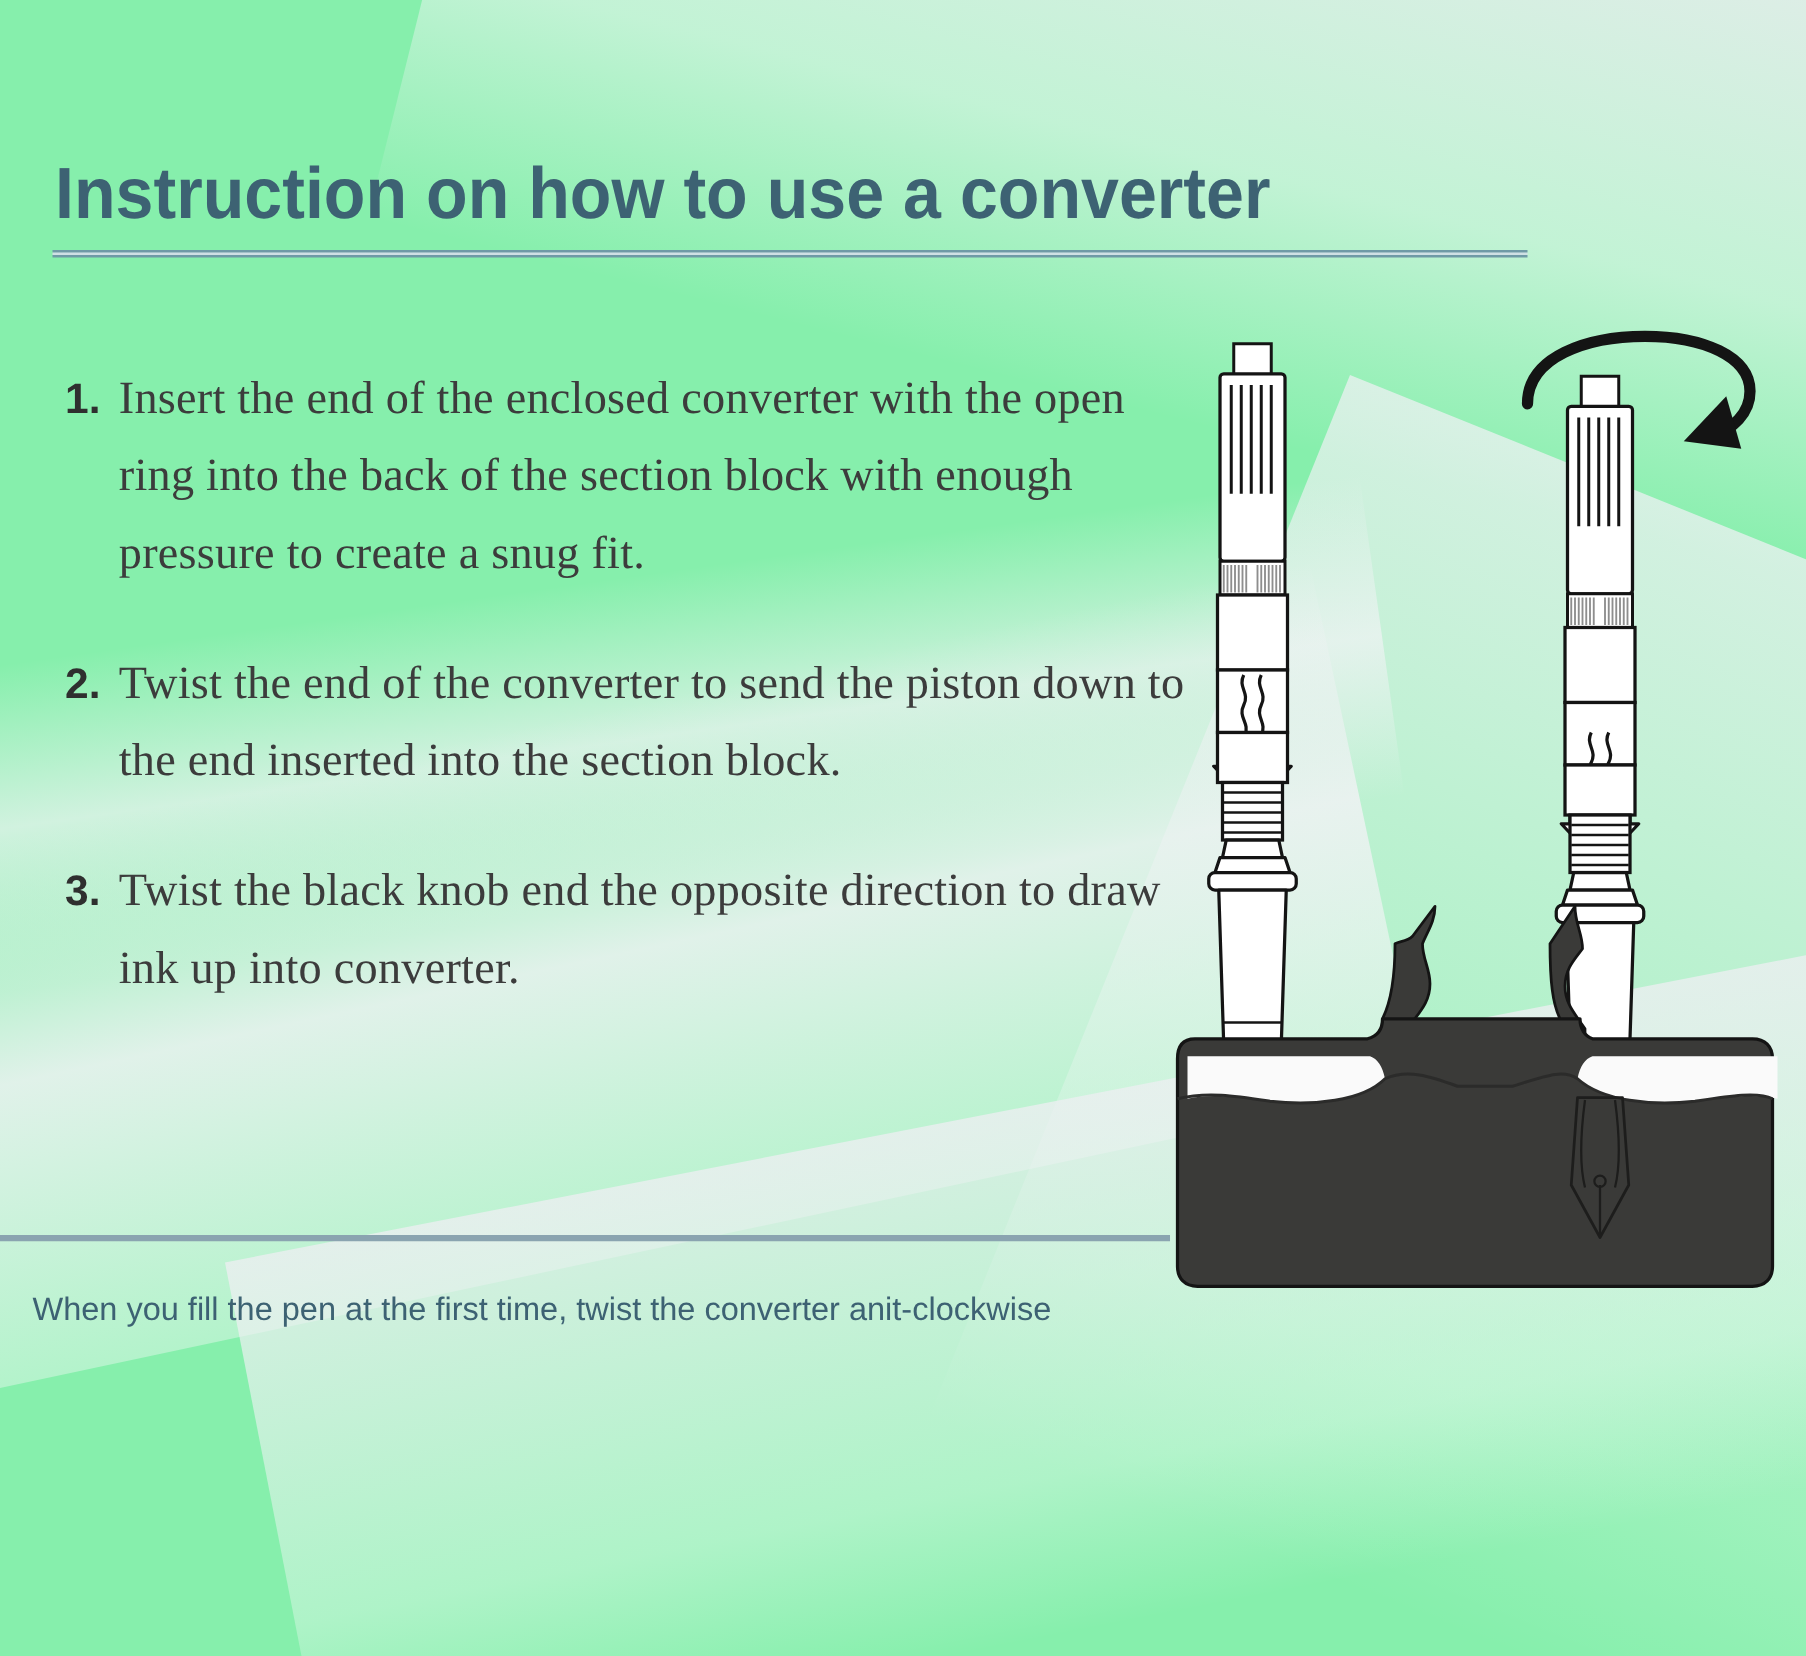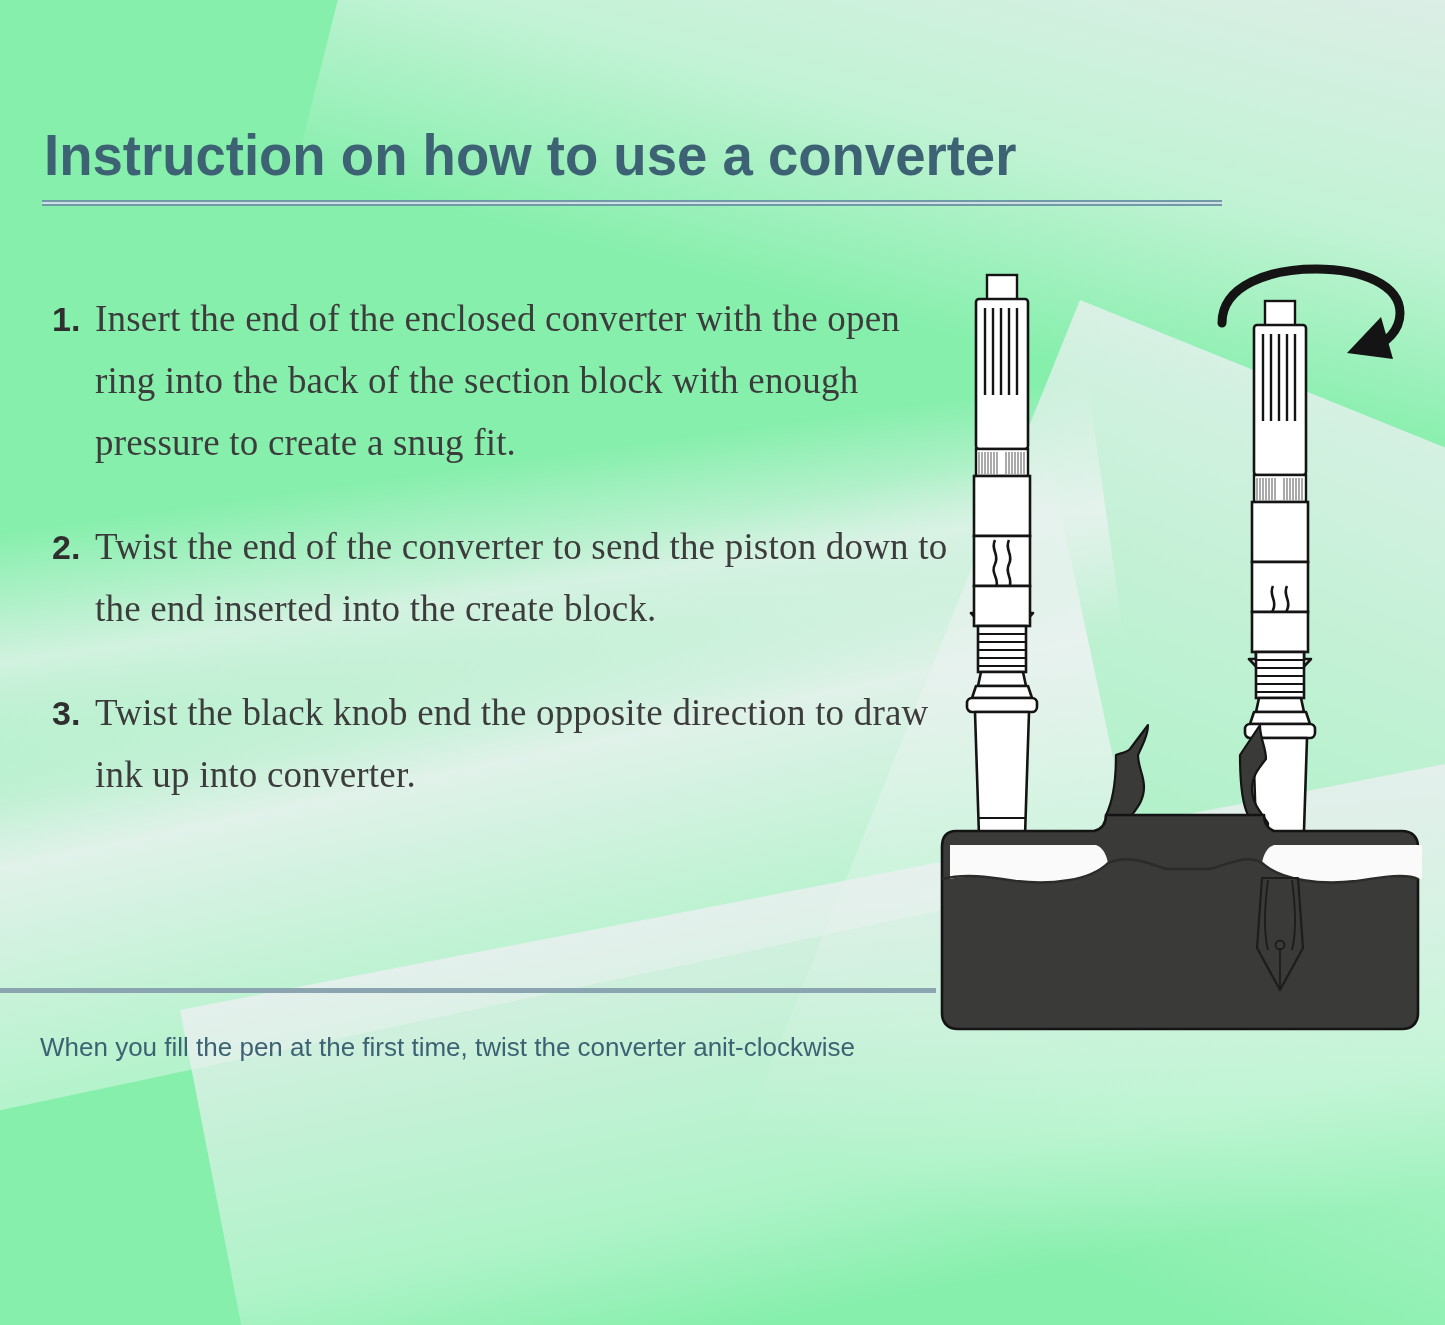--- a/index.html
+++ b/index.html
@@ -126,21 +126,21 @@
   .footer-rule {
     position: absolute;
     left: 0;
     top: 988px;
     width: 936px;
     height: 5px;
     background: #8aa4b0;
   }
   .footer-note {
     position: absolute;
-    left: 40px;
+    left: 26px;
     top: 1024px;
     width: 980px;
     font-size: 26px;
     line-height: 47px;
     color: #3d6273;
     font-family: "Liberation Sans Narrow", "Liberation Sans", sans-serif;
   }
   .footer-note span { display: block; }
 
   
@@ -169,21 +169,21 @@
   <div class="title">Instruction on how to use a converter</div>
   <div class="title-rule"></div>
 
   <div class="steps">
     <div class="step">
       <span class="step-num">1.</span>
       <p class="step-text">Insert the end of the enclosed converter with the open ring into the back of the section block with enough pressure to create a snug fit.</p>
     </div>
     <div class="step step-2">
       <span class="step-num">2.</span>
-      <p class="step-text">Twist the end of the converter to send the piston down to the end inserted into the create block.</p>
+      <p class="step-text">Twist the end of the converter to send the piston down to the end inserted into the section block.</p>
     </div>
     <div class="step step-3">
       <span class="step-num">3.</span>
       <p class="step-text">Twist the black knob end the opposite direction to draw ink up into converter.</p>
     </div>
   </div>
 
   <div class="footer-rule"></div>
   <div class="footer-note">
     <span>When you fill the pen at the first time, twist the converter anit-clockwise</span>

